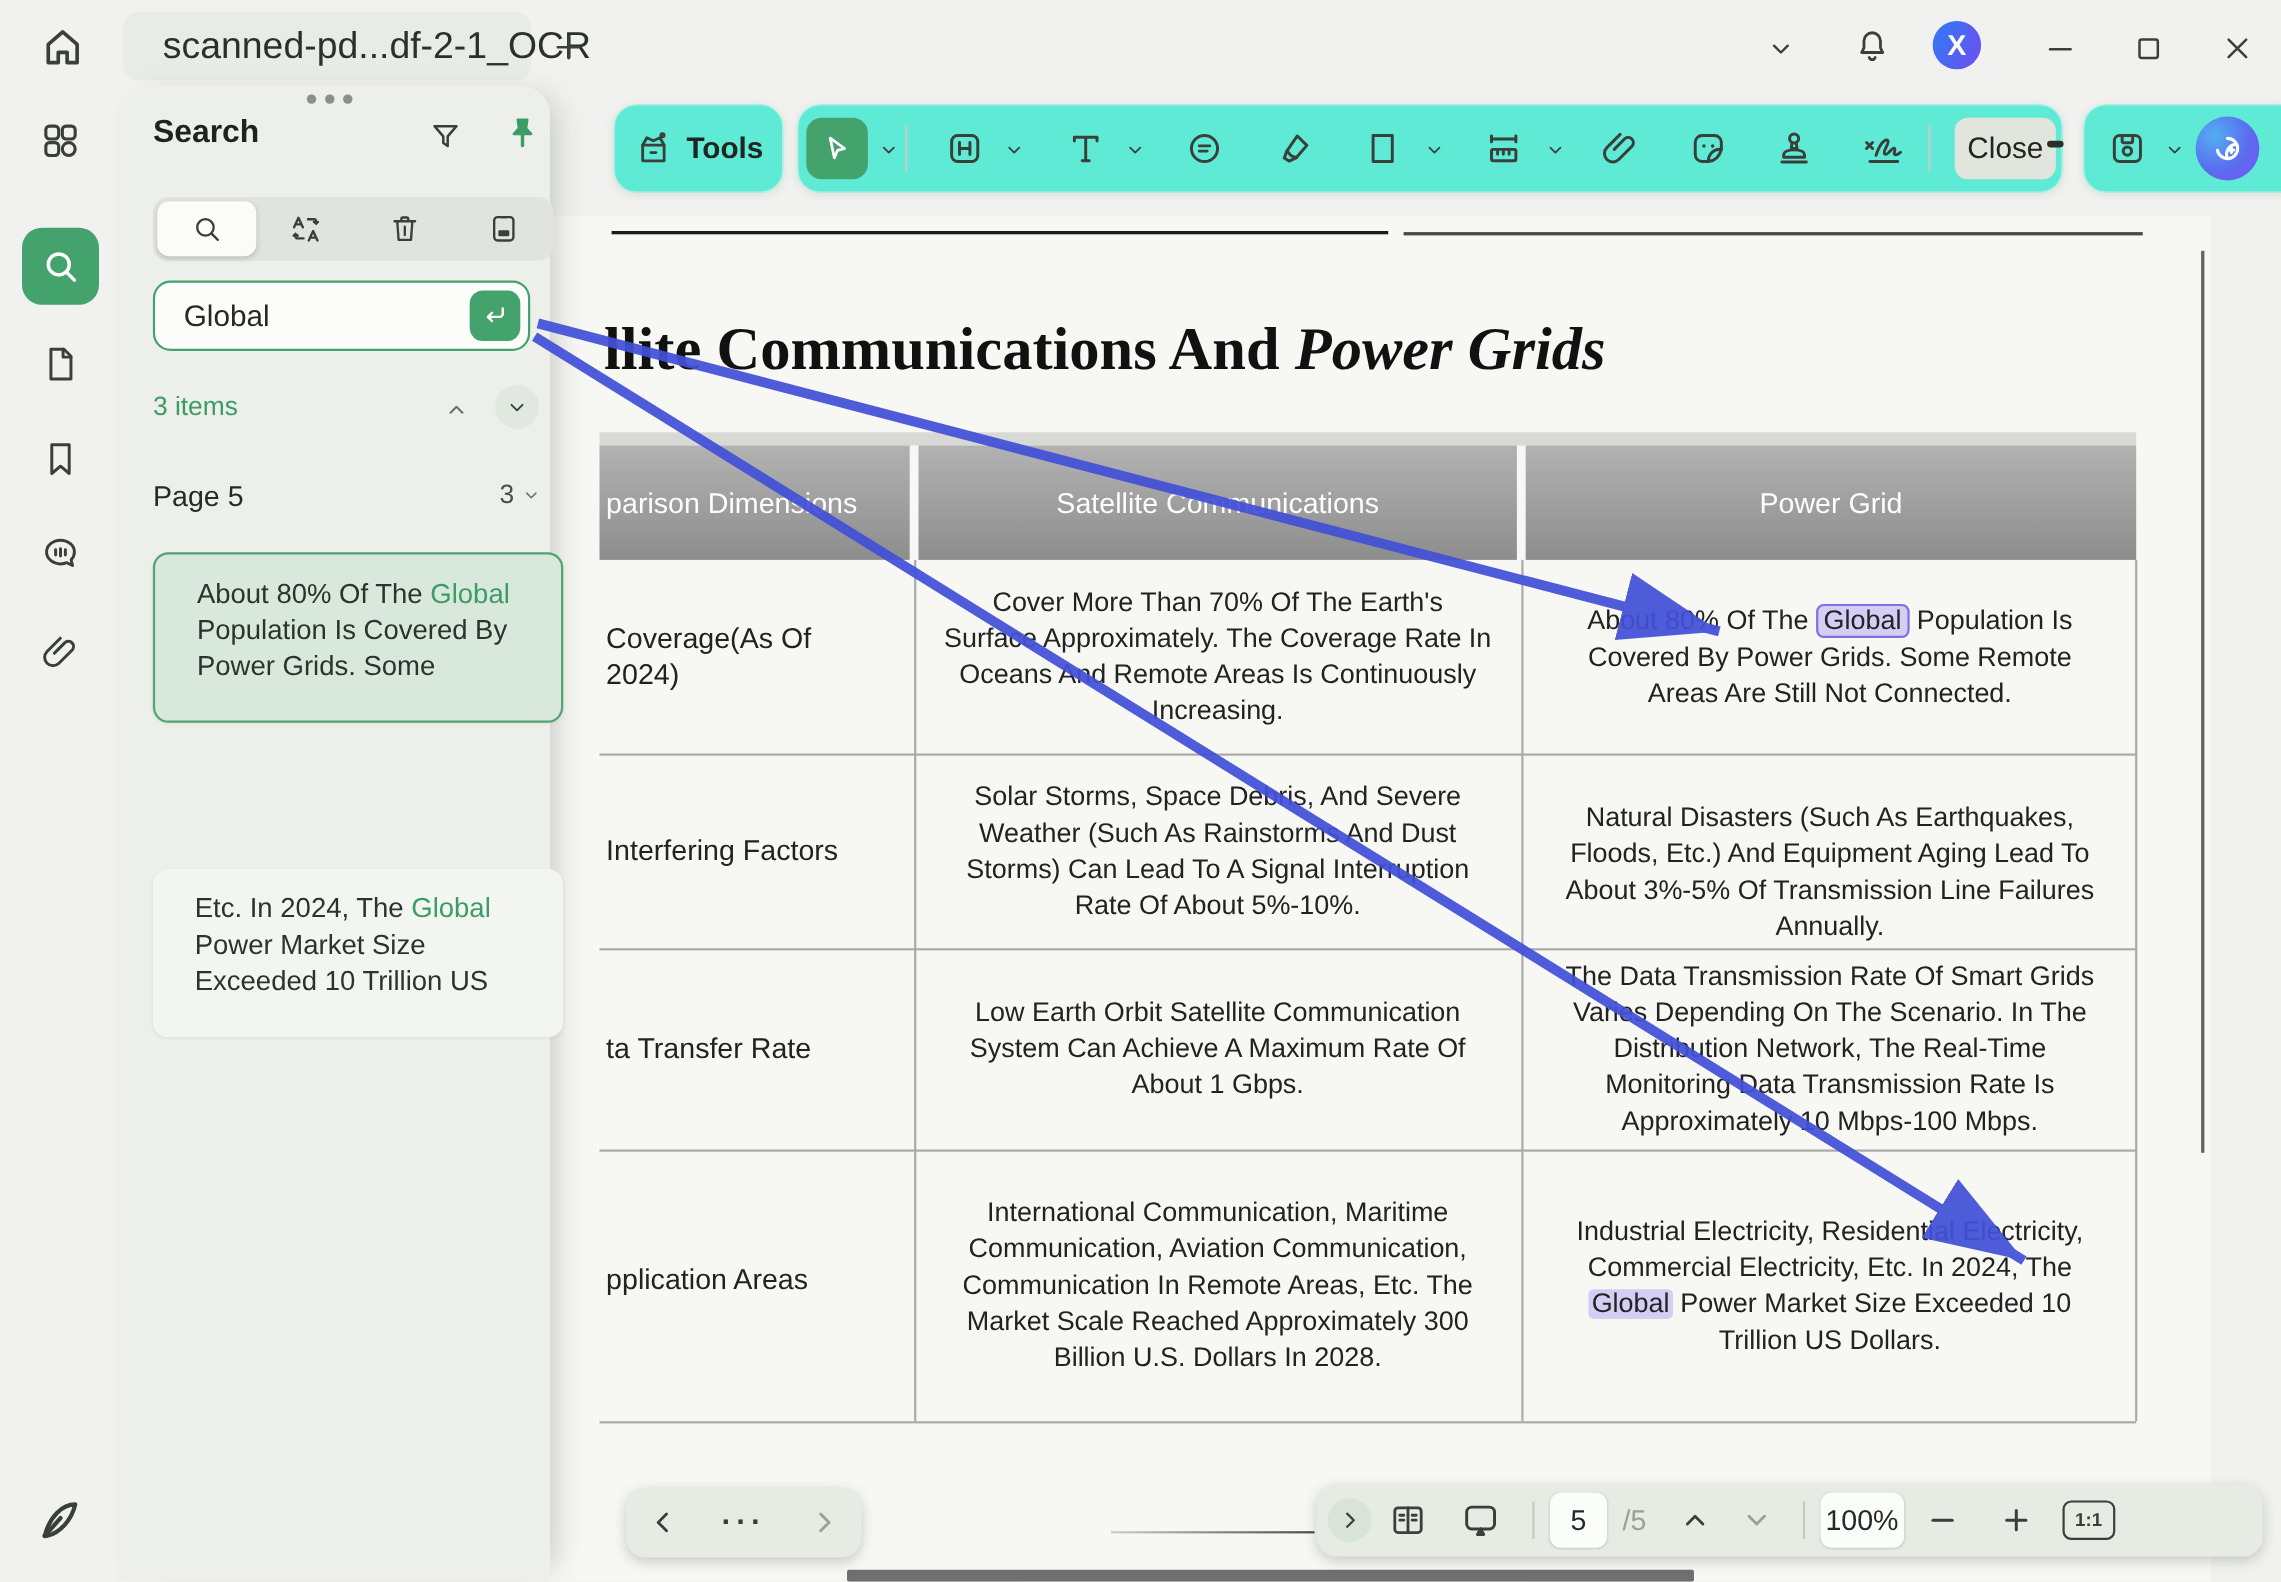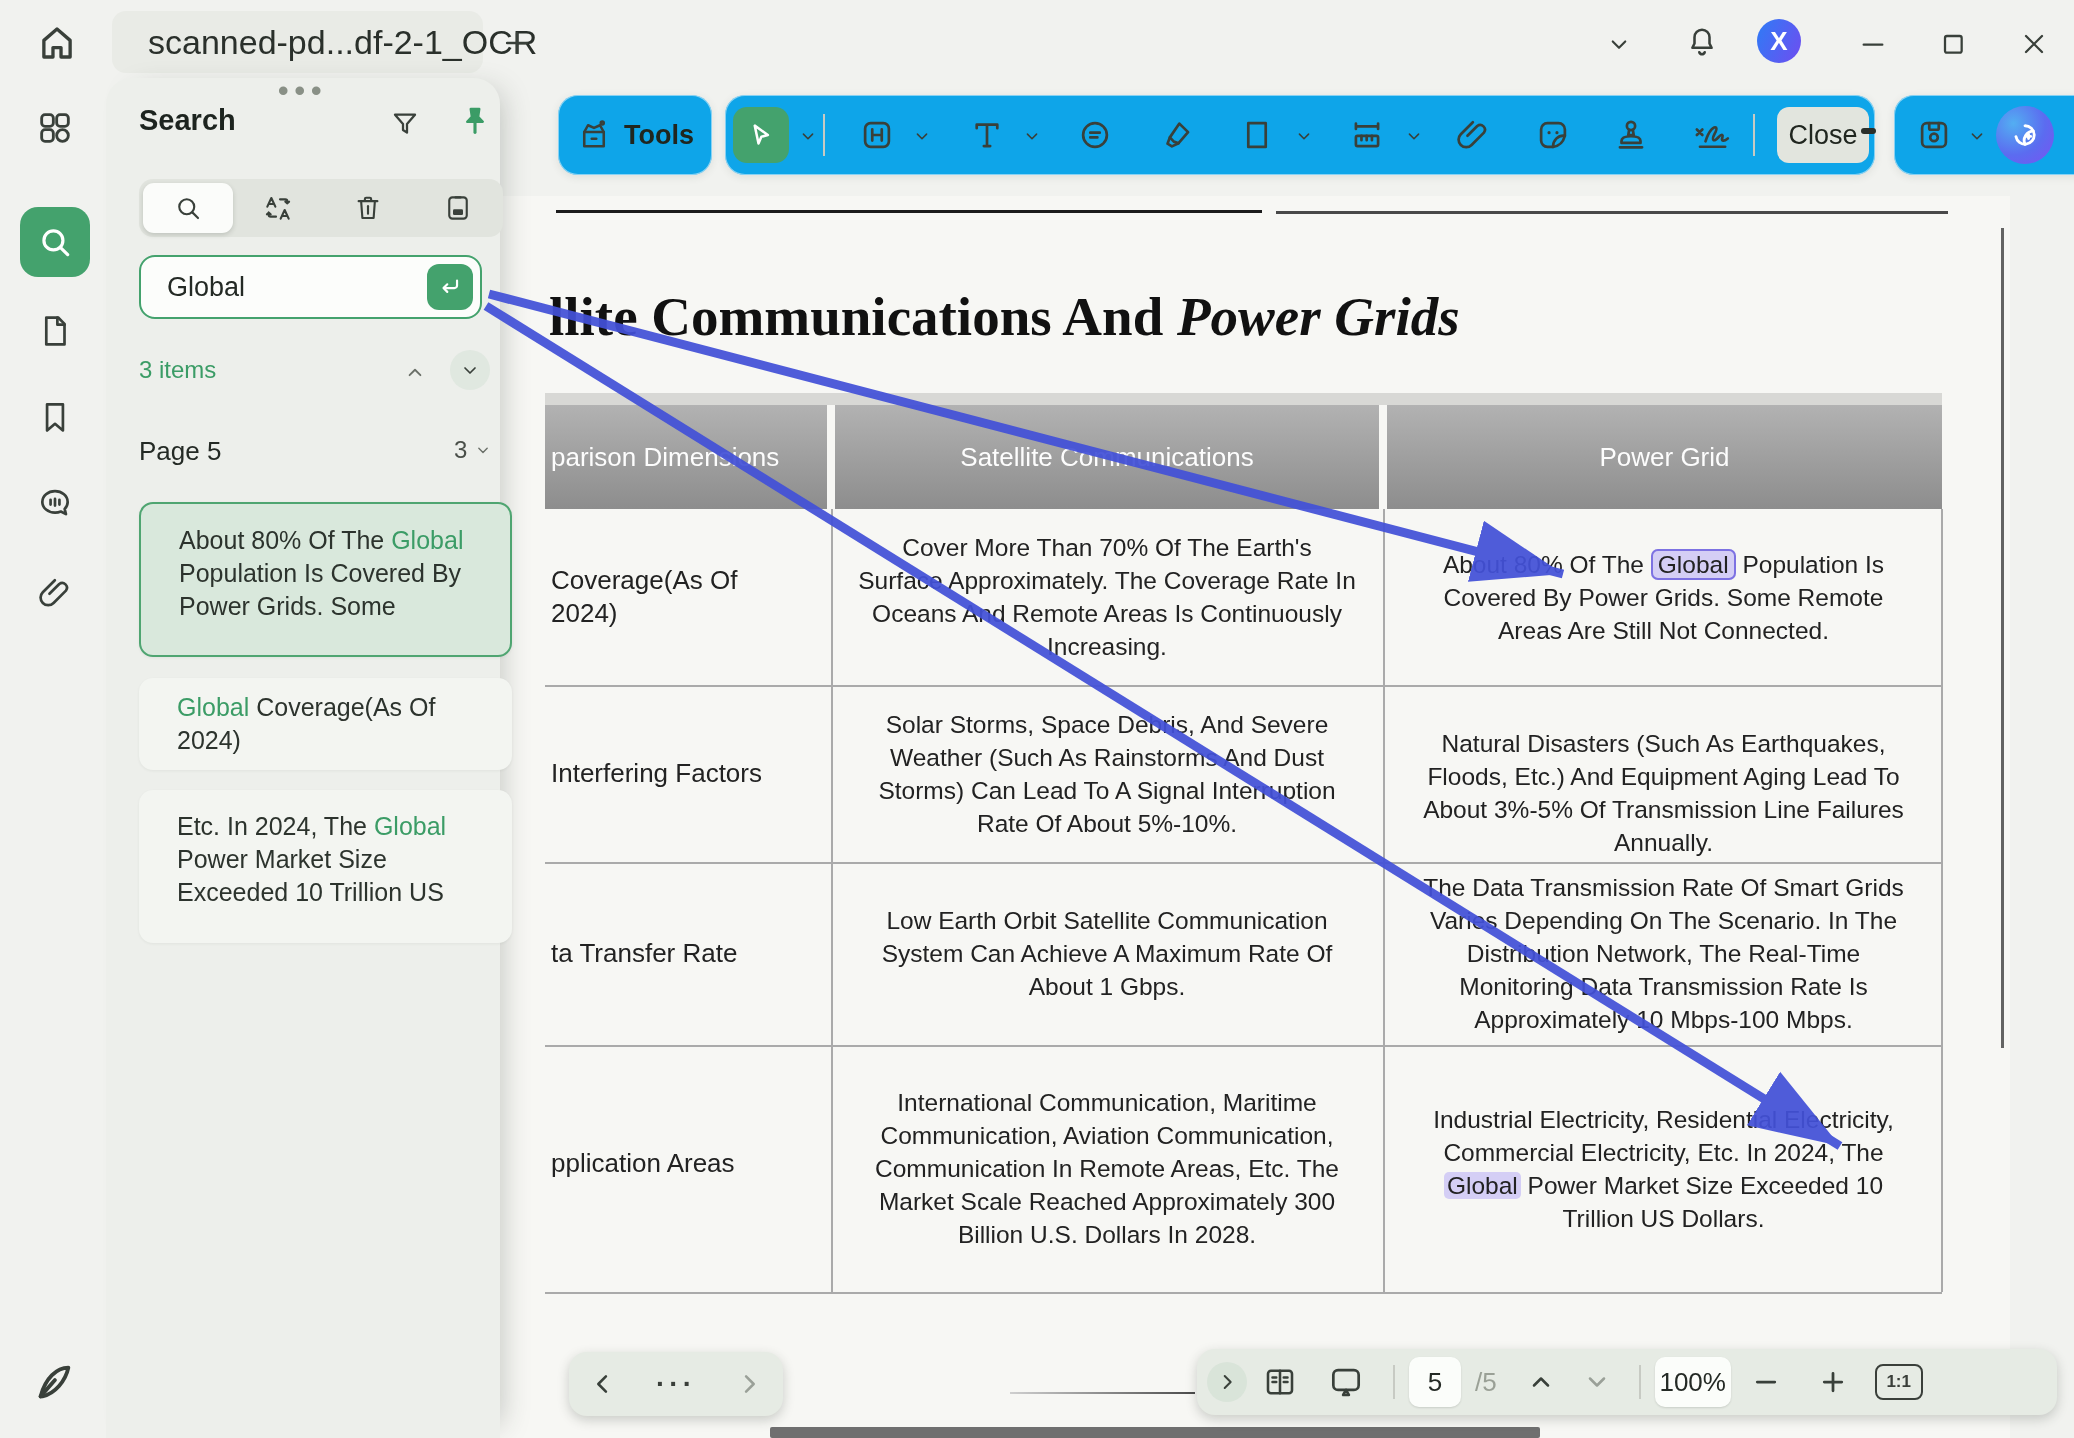--- a/index.html
+++ b/index.html
@@ -32,21 +32,21 @@
                 color:#242a25;width:250px;margin-left:24px;font-family:"Liberation Sans",sans-serif;}
   .enter-btn{width:46px;height:46px;background:#44a26d;border-radius:12px;}
   .green{color:#3b9c66;}
   .items-count{font-size:24px;}
   .page-label{font-size:26px;color:#242a25;}
   .res-card{width:373px;border-radius:14px;font-size:25px;line-height:33px;color:#2c332d;
             padding:20px 38px;box-sizing:border-box;background:#f3f5f1;
             box-shadow:0 1px 3px rgba(40,50,40,.06);}
   .res-card.sel{background:#d9e8dc;border:2px solid #4fa571;}
   
-  .tcard{background:#0ea5e9;border-radius:20px;box-shadow:0 2px 8px rgba(50,60,50,.10),0 0 0 1px rgba(255,255,255,.5) inset;}
+  .tcard{background:#5eead4;border-radius:20px;box-shadow:0 2px 8px rgba(50,60,50,.10),0 0 0 1px rgba(255,255,255,.5) inset;}
   .tools-label{font-size:27px;font-weight:bold;color:#20261f;}
   .tbtn{width:56px;height:56px;border-radius:14px;}
   .tbtn.green{background:#44a26d;}
   .tsep{width:2px;height:42px;background:#c7cac3;}
   .close-pill{background:#e2e5de;border-radius:12px;font-size:27px;color:#20261f;}
   
   .page{background:#f7f7f4;}
   .doc-title{font-family:"Liberation Serif",serif;font-size:55px;font-weight:bold;color:#111;white-space:nowrap;}
   .doc-title .it{font-style:italic;font-weight:600;}
   .th-cell{background:linear-gradient(180deg,#b2b2b2,#8d8d8d);color:#fdfdfd;font-size:26px;}
@@ -450,23 +450,20 @@
   <div class="abs" style="left:348px;top:358px;font-size:24px;color:#4a4f49;display:flex;align-items:center;gap:6px;">
     <span>3</span>
     <svg class="ic" width="20" height="20" viewBox="0 0 24 24" style="stroke:#6b7069;">
         <path d="M7 10l5 5 5-5"></path>
       </svg>
   </div>
 
   <div class="abs res-card sel" style="left:33px;top:424px;height:155px;">
     <span>About 80% Of The </span><span class="green">Global</span><span> Population Is Covered By Power Grids. Some</span>
   </div>
-  <div class="abs res-card" style="left:33px;top:600px;height:92px;display:flex;align-items:center;">
-    <span><span class="green">Global</span><span> Coverage(As Of 2024)</span></span>
-  </div>
   <div class="abs res-card" style="left:33px;top:712px;height:153px;">
     <span>Etc. In 2024, The </span><span class="green">Global</span><span> Power Market Size Exceeded 10 Trillion US</span>
   </div>
 </div>
 
 <div class="abs pill" style="left:569px;top:1352px;width:214px;height:64px;justify-content:space-around;">
   <div>
     <svg class="ic" width="28" height="28" viewBox="0 0 24 24" style="stroke-width:2.2;">
         <path d="M14.5 5.5 8 12l6.5 6.5"></path>
       </svg>

